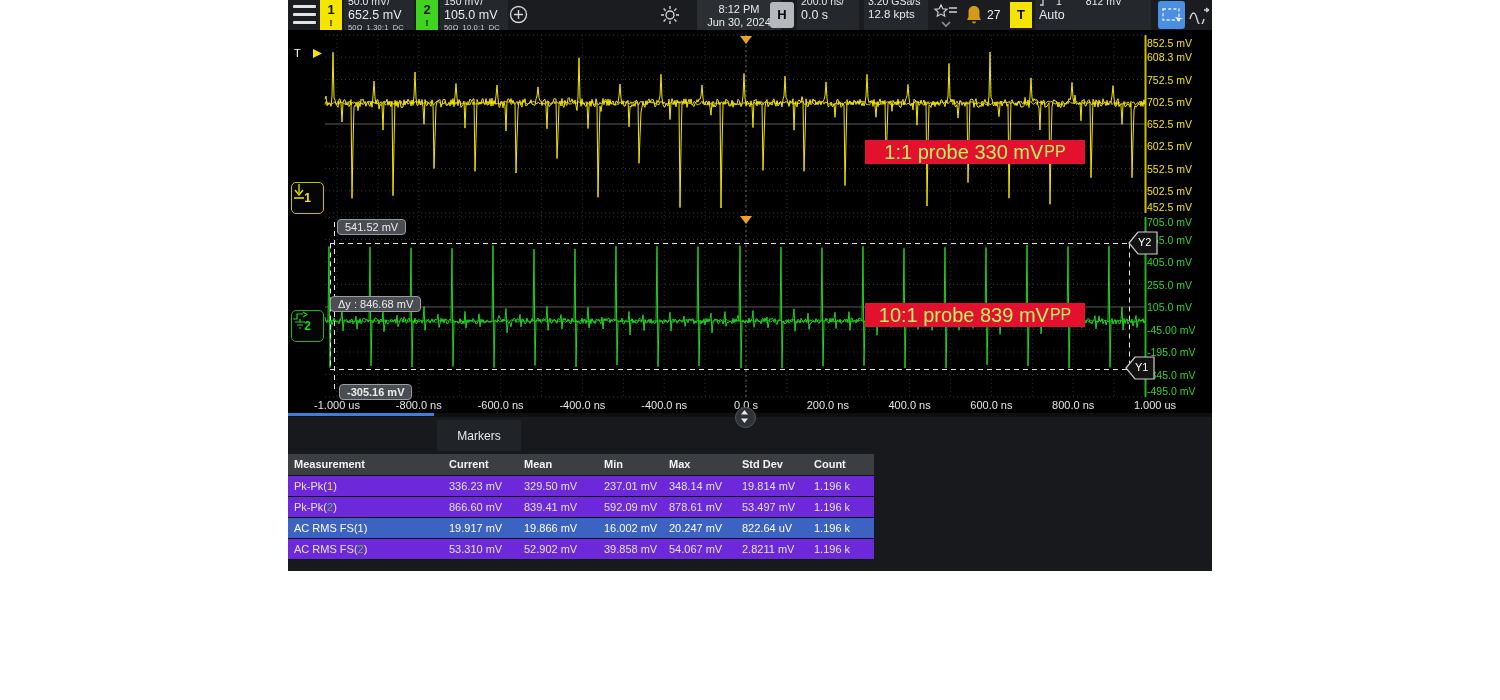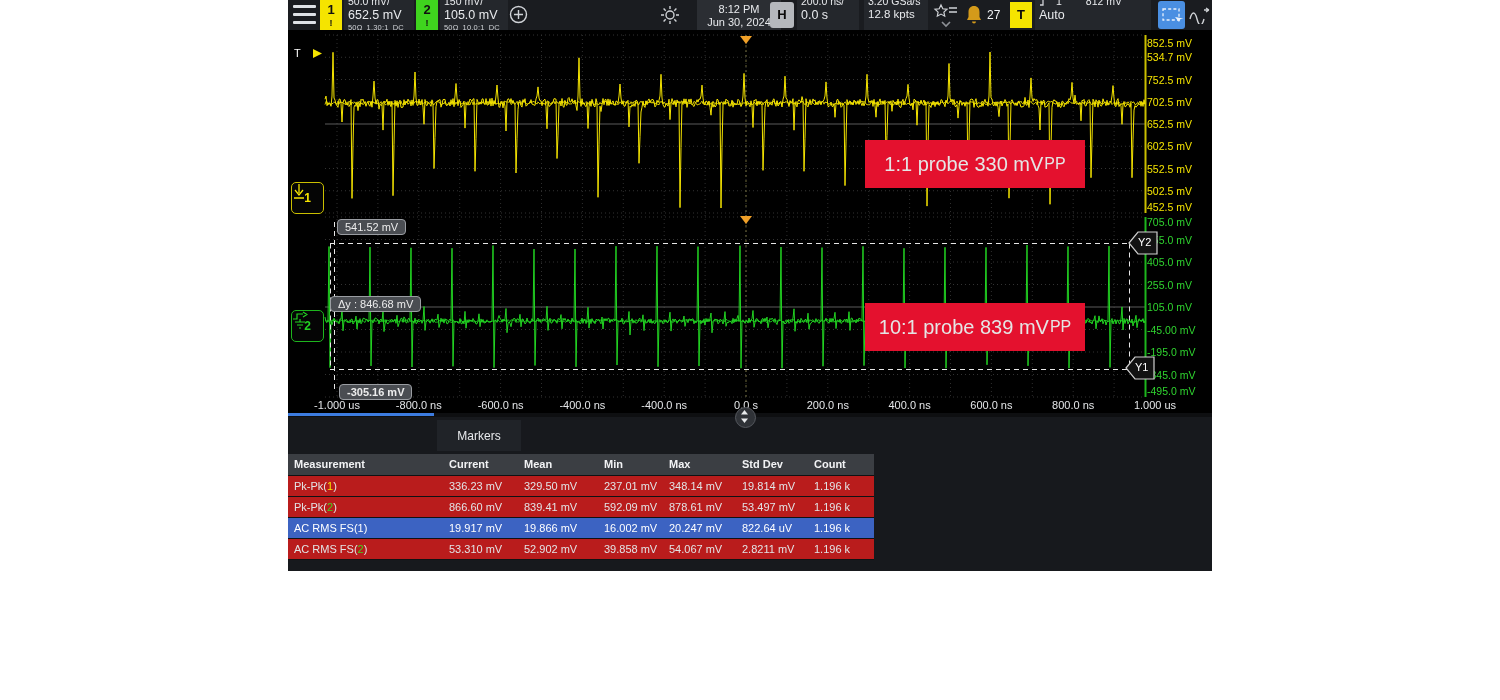--- a/index.html
+++ b/index.html
@@ -28,42 +28,42 @@
   .trig .l1{display:flex;gap:6px;align-items:center;}
   .trig .lvl{margin-left:18px;}
   .bluebtn{width:27px;height:28px;top:1px;background:#4a8fe2;border-radius:3px;}
   
   .plot{position:absolute;left:0;top:30px;width:924px;height:383px;background:#000;}
   .plot svg{position:absolute;left:0;top:0;}
   .axis-lab{position:absolute;font-size:10.5px;white-space:nowrap;transform:translateY(-50%);}
   .xlab{position:absolute;top:369px;font-size:11px;color:#e4e6e8;transform:translateX(-50%);white-space:nowrap;}
   .cursor-label{position:absolute;background:#4a4d52;border:1px solid #9a9da2;border-radius:4px;
     color:#ececec;font-size:11px;padding:1px 7px;white-space:nowrap;z-index:4;}
-  .probe-note{position:absolute;width:220px;height:48px;background:#e4112e;color:#e5e5e5;
+  .probe-note{position:absolute;width:220px;height:24px;background:#e4112e;color:#bef264;
     display:flex;align-items:center;justify-content:center;font-size:20px;z-index:4;white-space:nowrap;}
   .probe-note sub{font-size:16px;margin-left:1px;}
   .chmark{position:absolute;width:31px;height:30px;border-radius:5px;background:#050505;
     display:flex;align-items:center;justify-content:center;gap:2px;z-index:4;}
   .chmark .n{font-size:12px;font-weight:bold;}
   .trigT{position:absolute;left:6px;top:17px;color:#fff;font-size:11px;z-index:4;}
   .ytag{position:absolute;width:30px;height:26px;z-index:4;}
   .ytag span{position:absolute;left:10px;top:6px;font-size:11px;color:#fff;}
   
   .scrollstrip{position:absolute;left:0;top:413px;width:924px;height:4px;background:#0e0f11;}
   .scrollbar{position:absolute;left:0;top:0;width:146px;height:2.5px;background:#3d7ce0;}
   .handle{position:absolute;left:447px;top:407px;width:19px;height:19px;border-radius:50%;
     background:#2f3237;border:1px solid #55585e;z-index:6;}
   
   .bottom{position:absolute;left:0;top:417px;width:924px;height:154px;background:#17191d;}
   .tab{position:absolute;top:3px;height:31px;color:#e8eaed;font-size:12px;display:flex;
     align-items:center;box-sizing:border-box;}
   .tab-measure{left:0;width:147px;background:#2c2f34;padding-left:8px;gap:10px;}
   .tab-markers{left:149px;width:84px;background:#202328;justify-content:center;}
   .table{position:absolute;left:0;top:37px;width:586px;}
-  .trow{display:flex;height:20px;line-height:20px;font-size:11px;color:#e2e4e6;background:#b91c1c;
+  .trow{display:flex;height:20px;line-height:20px;font-size:11px;color:#e2e4e6;background:#6d28d9;
     border-bottom:1px solid #101214;}
   .trow.thead{background:#3b3e43;font-weight:bold;height:21px;line-height:21px;color:#f2f3f5;}
   .trow.hl{background:#3c63c2;color:#fff;}
   .tcell{padding-left:6px;overflow:hidden;white-space:nowrap;box-sizing:border-box;}
   .sidebar{position:absolute;left:890px;top:0;width:34px;height:154px;background:#202329;}
   .sb-item{position:absolute;left:0;width:34px;text-align:center;color:#d0d2d5;font-size:10.5px;}
   .sb-item.active{color:#4a90e2;}
   .sb-item svg{display:block;margin:0 auto 1px auto;}
   .sb-div{position:absolute;left:4px;width:26px;height:1px;background:#4a4d52;}
 </style>
@@ -266,21 +266,21 @@
       <span>1:1 probe 330 mV</span>
           <sub>PP</sub>
     </div>
     <div class="probe-note" style="left:577px;top:273px;">
       <span>10:1 probe 839 mV</span>
           <sub>PP</sub>
     </div>
 
     <div id="ylabs1">
           <div class="axis-lab" style="color: rgb(245, 228, 0); left: 859px; top: 13px;">852.5 mV</div>
-          <div class="axis-lab" style="color: rgb(245, 228, 0); left: 859px; top: 27.25px;">534.7 mV</div>
+          <div class="axis-lab" style="color: rgb(245, 228, 0); left: 859px; top: 27.25px;">608.3 mV</div>
           <div class="axis-lab" style="color: rgb(245, 228, 0); left: 859px; top: 49.5px;">752.5 mV</div>
           <div class="axis-lab" style="color: rgb(245, 228, 0); left: 859px; top: 71.75px;">702.5 mV</div>
           <div class="axis-lab" style="color: rgb(245, 228, 0); left: 859px; top: 94px;">652.5 mV</div>
           <div class="axis-lab" style="color: rgb(245, 228, 0); left: 859px; top: 116.25px;">602.5 mV</div>
           <div class="axis-lab" style="color: rgb(245, 228, 0); left: 859px; top: 138.5px;">552.5 mV</div>
           <div class="axis-lab" style="color: rgb(245, 228, 0); left: 859px; top: 160.75px;">502.5 mV</div>
           <div class="axis-lab" style="color: rgb(245, 228, 0); left: 859px; top: 177px;">452.5 mV</div>
         </div>
     <div id="ylabs2">
           <div class="axis-lab" style="color: rgb(47, 212, 47); left: 859px; top: 192px;">705.0 mV</div>

